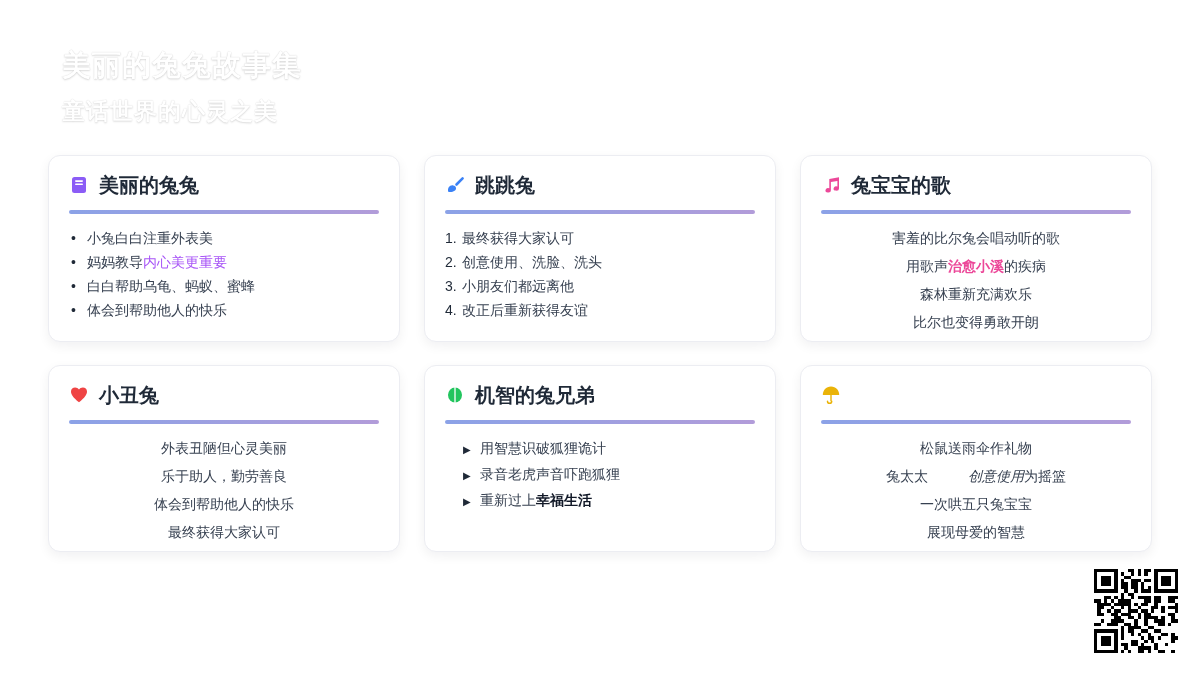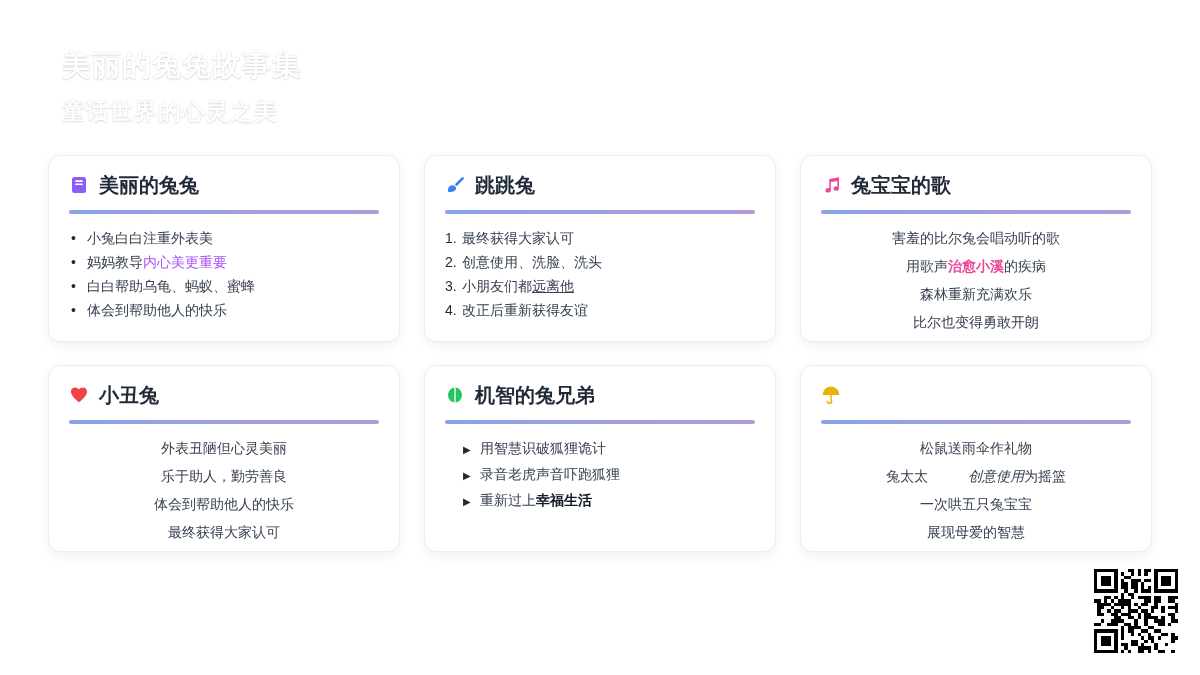--- a/index.html
+++ b/index.html
@@ -46,21 +46,21 @@
   }
   .list.plain .item{margin-bottom:8px;justify-content:center;}
   .prefix{flex:0 0 auto;color:#1f2937;}
   .list.bullet .prefix{width:16px;padding-left:2px;}
   .list.number .prefix{width:17px;}
   .list.arrow{padding-left:18px;}
   .list.arrow .prefix{width:17px;font-size:10px;padding-top:2px;}
   
   .seg-purple{color:var(--accent-purple,#a855f7);}
   .seg-pink-bold{color:var(--accent-pink,#ec4899);font-weight:700;}
-  .seg-underline{text-decoration:underline;text-align:right;}
+  .seg-underline{text-align:right;}
   .seg-bold{font-weight:700;color:#111827;}
   .seg-italic{font-style:italic;margin-left:40px;}
   
   .qr{position:absolute;left:1094px;top:569px;width:84px;height:84px;}
 </style>
 </head>
 <body style="--header-color: #ffffff; --div-start: #8ba2e7; --div-end: #b29cd9; --accent-purple: #a855f7; --accent-pink: #ec4899;">
 
 <div class="header">
   <h1 class="title">美丽的兔兔故事集</h1>

